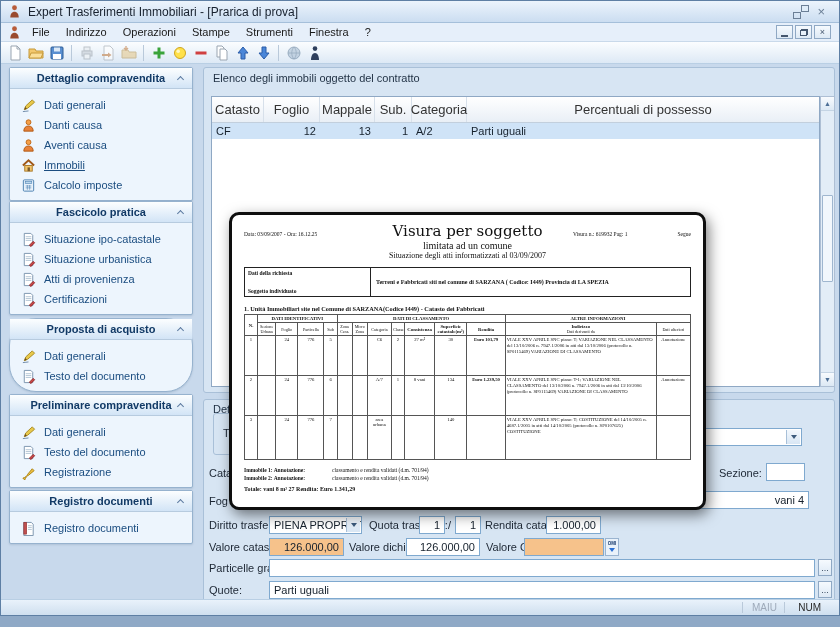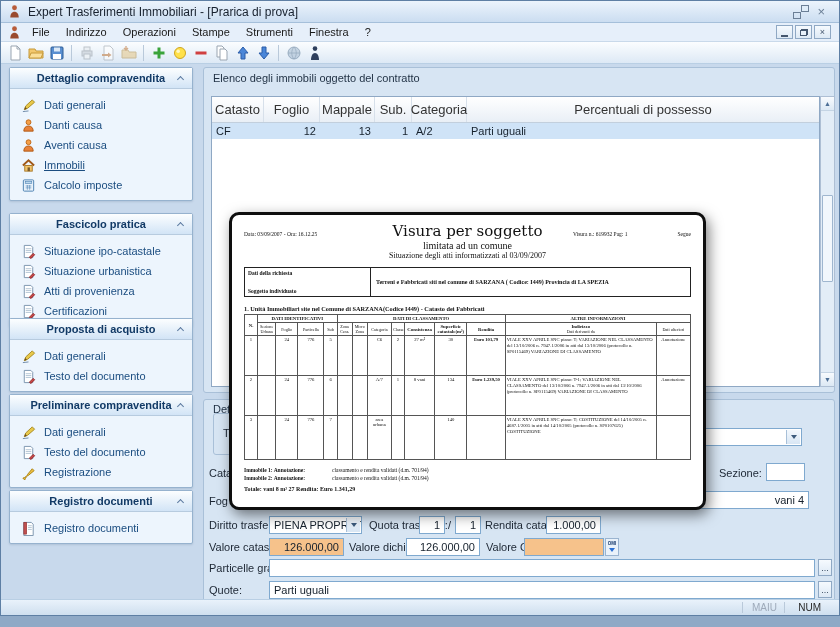--- a/index.html
+++ b/index.html
@@ -297,21 +297,21 @@
               <line x1="5" y1="10.5" x2="11" y2="10.5"></line>
               <line x1="6.8" y1="7.5" x2="6.8" y2="12.5"></line>
               <line x1="9.2" y1="7.5" x2="9.2" y2="12.5"></line>
             </g>
           </svg>
         <span class="lbl">Calcolo imposte</span>
       </div>
     </div>
   </div>
 
-  <div class="panel" style="top:212px;">
+  <div class="panel" style="top:200px;">
     <div class="panel-h">
       <span>Fascicolo pratica</span>
       <span class="chev"></span>
     </div>
     <div class="panel-b">
       <div class="sitem">
         <svg class="sico" viewBox="0 0 16 16">
             <path d="M3.5 1.5h7l2 2v11h-9z" fill="#fff" stroke="#7a93ad"></path>
             <g stroke="#9fb6ca" stroke-width="0.8">
               <line x1="5" y1="5" x2="11" y2="5"></line>
@@ -354,21 +354,21 @@
               <line x1="5" y1="7" x2="11" y2="7"></line>
               <line x1="5" y1="9" x2="11" y2="9"></line>
             </g>
             <path d="M9 14l4-4 1.5 1.5-4 4z" fill="#d04848" stroke="#8a2020"></path>
           </svg>
         <span class="lbl">Certificazioni</span>
       </div>
     </div>
   </div>
 
-  <div class="panel" style="top:317px;">
+  <div class="panel" style="top:317px;border-radius:27px;">
     <div class="panel-h">
       <span>Proposta di acquisto</span>
       <span class="chev"></span>
     </div>
     <div class="panel-b">
       <div class="sitem">
         <svg class="sico" viewBox="0 0 16 16">
             <path d="M3.5 12.5l1.5-4L12 2l2.5 2.5L7 11z" fill="#e8c84a" stroke="#a88a20"></path>
             <path d="M3.5 12.5l1-2.8 1.8 1.8z" fill="#6b4a1c"></path>
             <path d="M2 14.5c2.5 0 4-.7 6-.7" stroke="#6b87a8" fill="none"></path>

